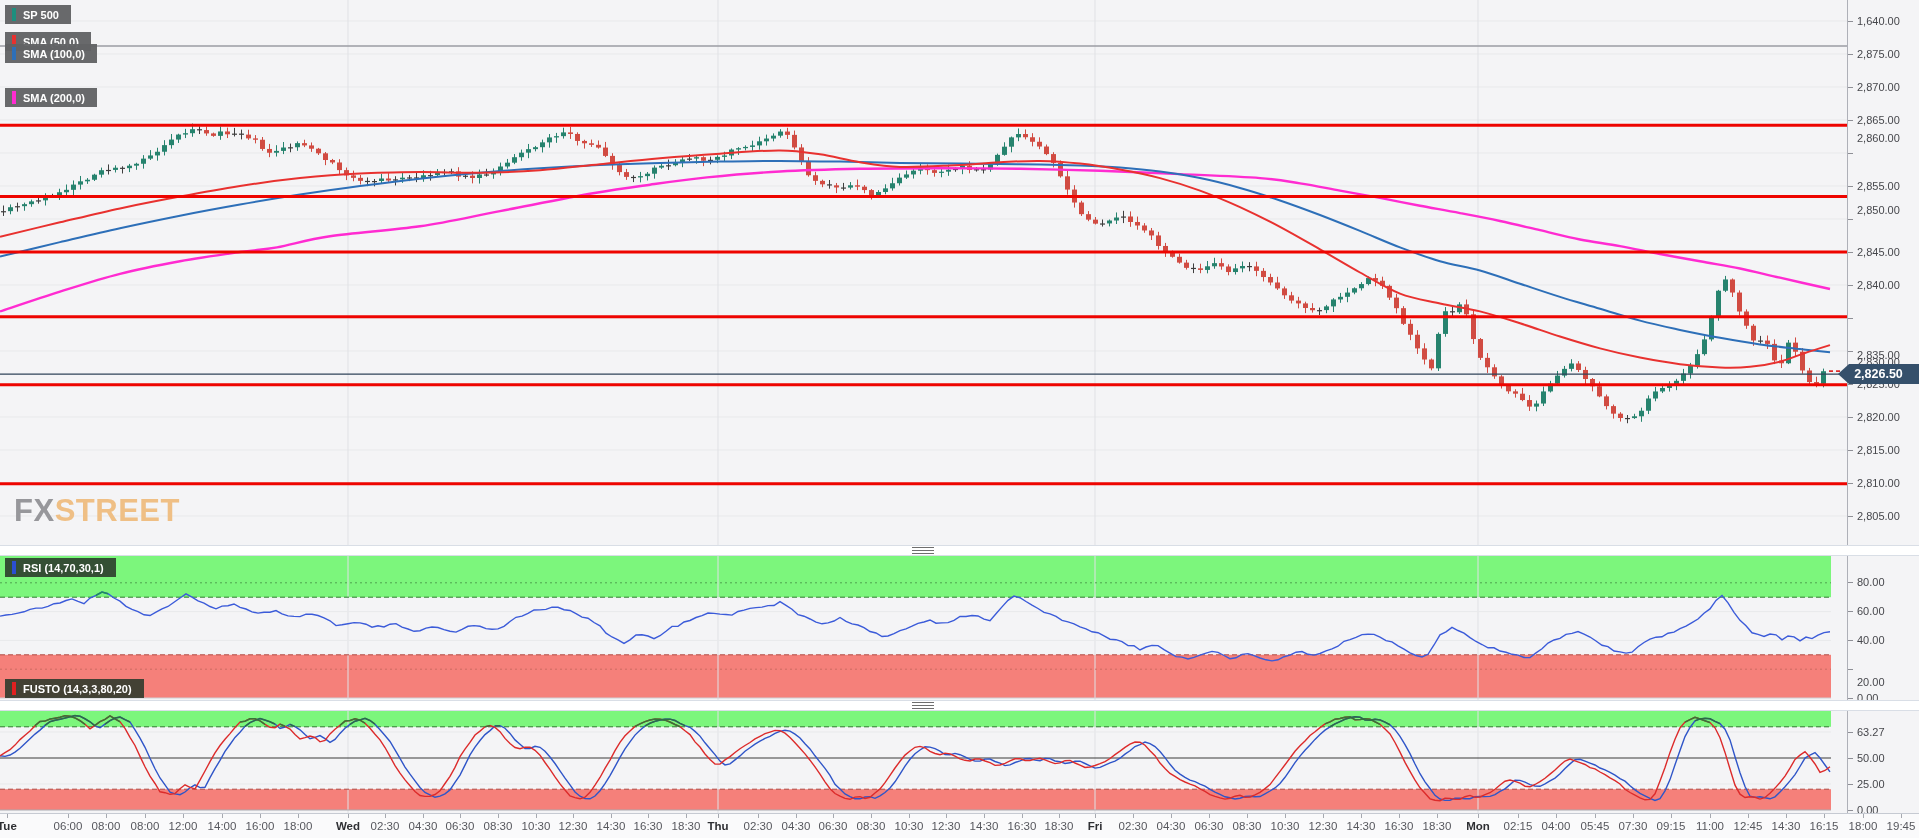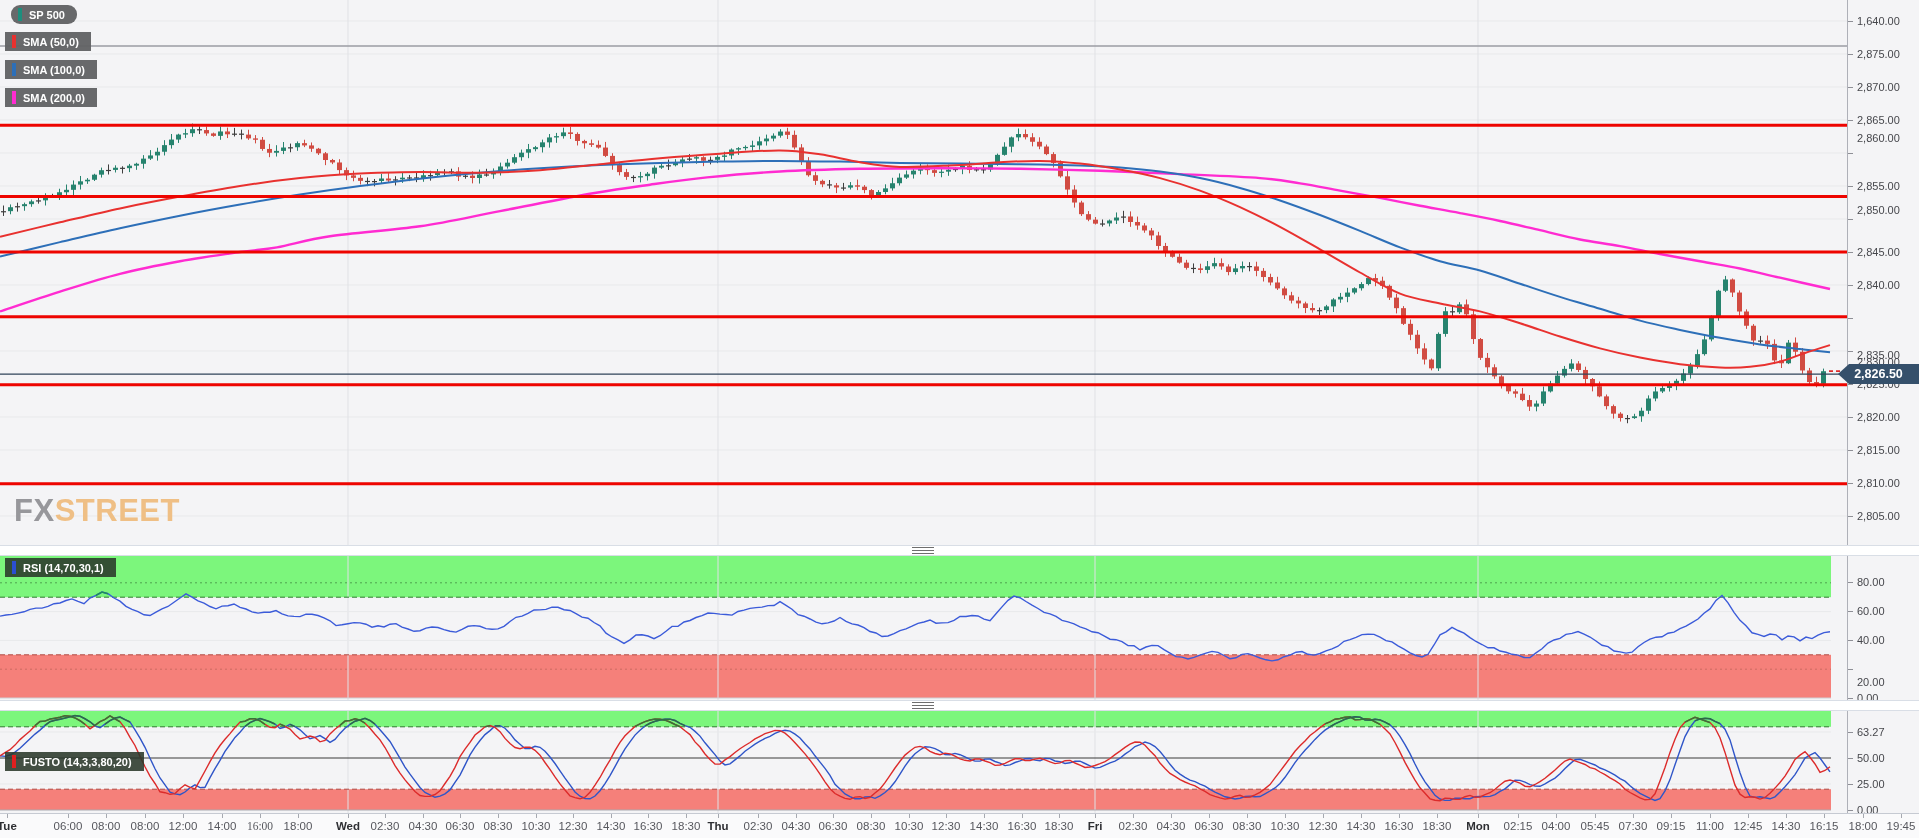--- a/index.html
+++ b/index.html
@@ -21,26 +21,26 @@
   .t-tick{position:absolute;top:0;width:1px;height:4px;background:#A6A9B0;}
   .t-label{position:absolute;top:6px;transform:translateX(-50%);font-size:11.5px;color:#56575D;white-space:nowrap;}
   .t-label.day{color:#2E2F33;font-weight:bold;}
   #price-axis{position:absolute;left:1847px;top:0;width:72px;height:813px;z-index:22;}
   .p-dash{position:absolute;left:1px;width:5px;height:1px;background:#8E8F96;}
   .p-label{position:absolute;left:10px;font-size:11px;color:#46474C;white-space:nowrap;}
   .legend-box{position:absolute;display:inline-flex;align-items:center;z-index:40;
               background:rgba(98,99,101,0.96);color:#FFF;font-size:11px;font-weight:bold;
               padding:3px 12px 3px 7px;white-space:nowrap;}
   .legend-bar{display:inline-block;width:4px;height:13px;margin-right:7px;}
-  #legend-sp500{left:11px;top:5px;border-radius:9px;}
+  #legend-sp500{left:5px;top:5px;}
   #legend-sma50{left:5px;top:32px;}
-  #legend-sma100{left:5px;top:60px;}
+  #legend-sma100{left:5px;top:44px;}
   #legend-sma200{left:5px;top:88px;align-items:flex-end;}
   #rsi-label{left:5px;top:558px;background:rgba(42,56,42,0.88);}
-  #stoch-label{left:5px;top:752px;background:rgba(42,56,42,0.88);}
+  #stoch-label{left:5px;top:679px;background:rgba(42,56,42,0.88);}
   #watermark{position:absolute;left:14px;top:495px;z-index:5;font-size:31px;font-weight:800;
              letter-spacing:0.5px;line-height:31px;user-select:none;}
   #watermark .fx{color:#97979B;} #watermark .street{color:#EFBF85;}
   #price-badge{position:absolute;left:1838px;top:364px;width:81px;height:20px;z-index:45;
                background:#35506B;color:#FFF;font-size:12.5px;font-weight:bold;line-height:20px;
                padding-left:0;text-align:center;
                clip-path:polygon(0 50%,11px 0,100% 0,100% 100%,11px 100%);}
 </style>
 </head>
 <body>
@@ -729,21 +729,21 @@
       <div class="t-label" style="left: 68px;">06:00</div>
       <div class="t-tick" style="left: 106px;"></div>
       <div class="t-label" style="left: 106px;">08:00</div>
       <div class="t-tick" style="left: 145px;"></div>
       <div class="t-label" style="left: 145px;">08:00</div>
       <div class="t-tick" style="left: 183px;"></div>
       <div class="t-label" style="left: 183px;">12:00</div>
       <div class="t-tick" style="left: 222px;"></div>
       <div class="t-label" style="left: 222px;">14:00</div>
       <div class="t-tick" style="left: 260px;"></div>
-      <div class="t-label" style="left: 260px; font-family: Liberation Serif, serif;">16:00</div>
+      <div class="t-label" style="left: 260px;">16:00</div>
       <div class="t-tick" style="left: 298px;"></div>
       <div class="t-label" style="left: 298px;">18:00</div>
       <div class="t-tick" style="left: 348px;"></div>
       <div class="t-label day" style="left: 348px;">Wed</div>
       <div class="t-tick" style="left: 385px;"></div>
       <div class="t-label" style="left: 385px;">02:30</div>
       <div class="t-tick" style="left: 423px;"></div>
       <div class="t-label" style="left: 423px;">04:30</div>
       <div class="t-tick" style="left: 460px;"></div>
       <div class="t-label" style="left: 460px;">06:30</div>

